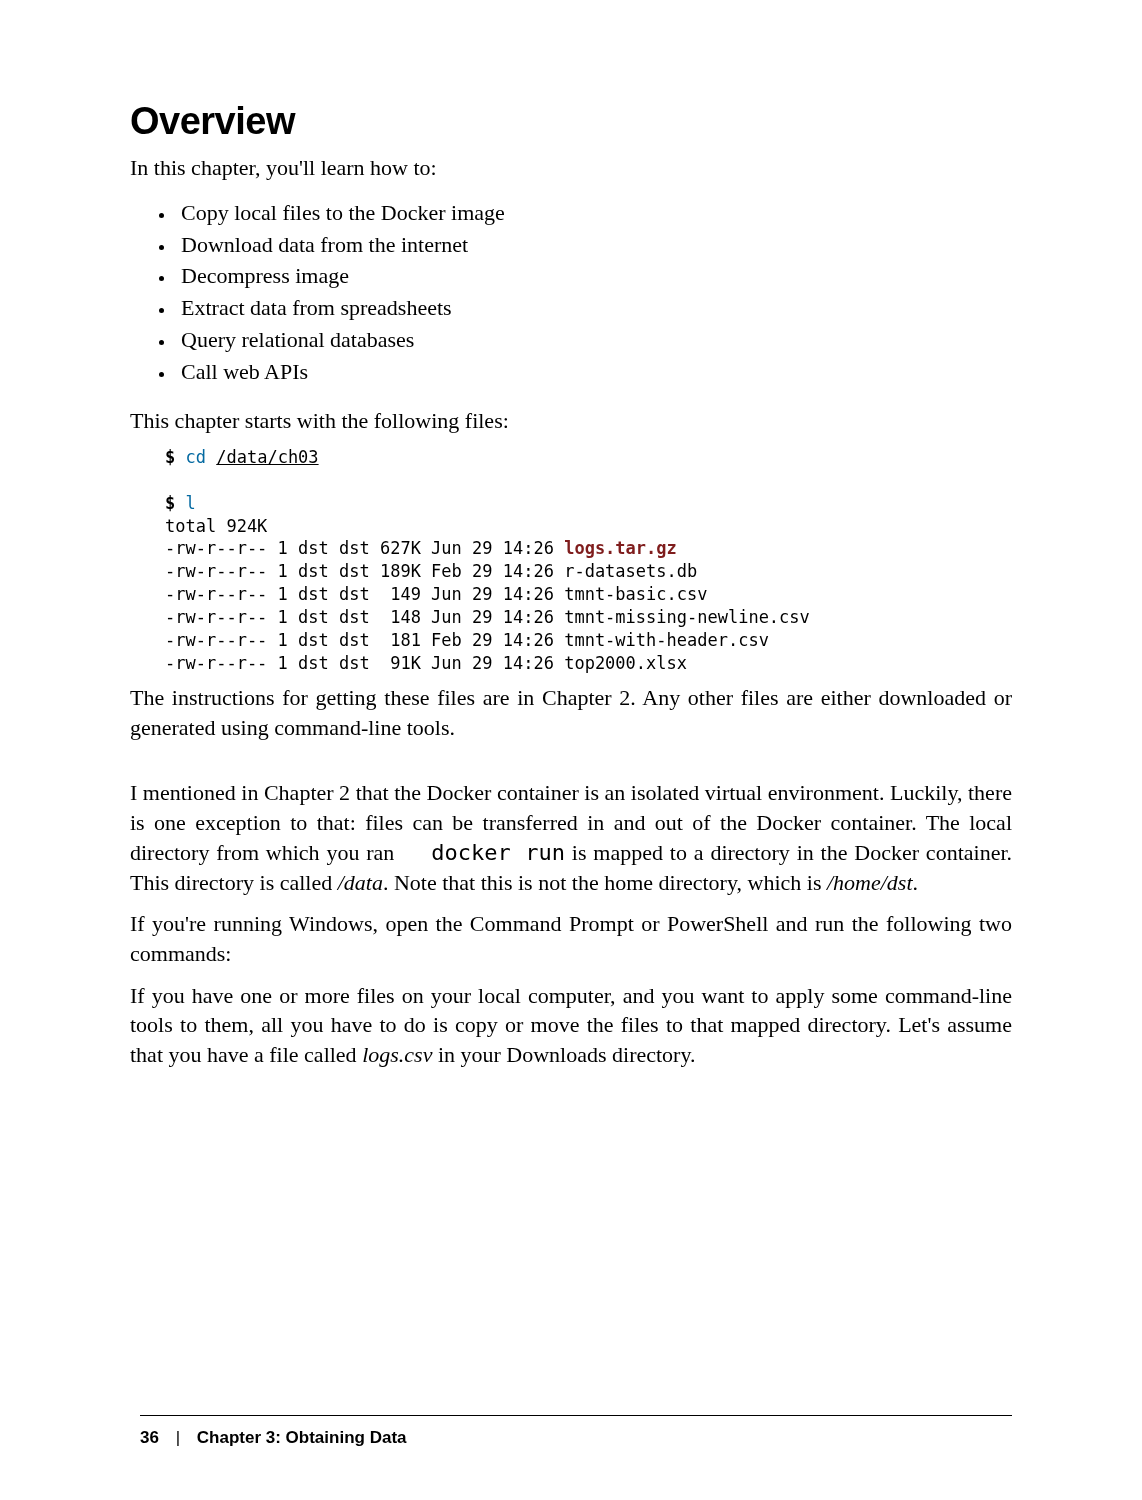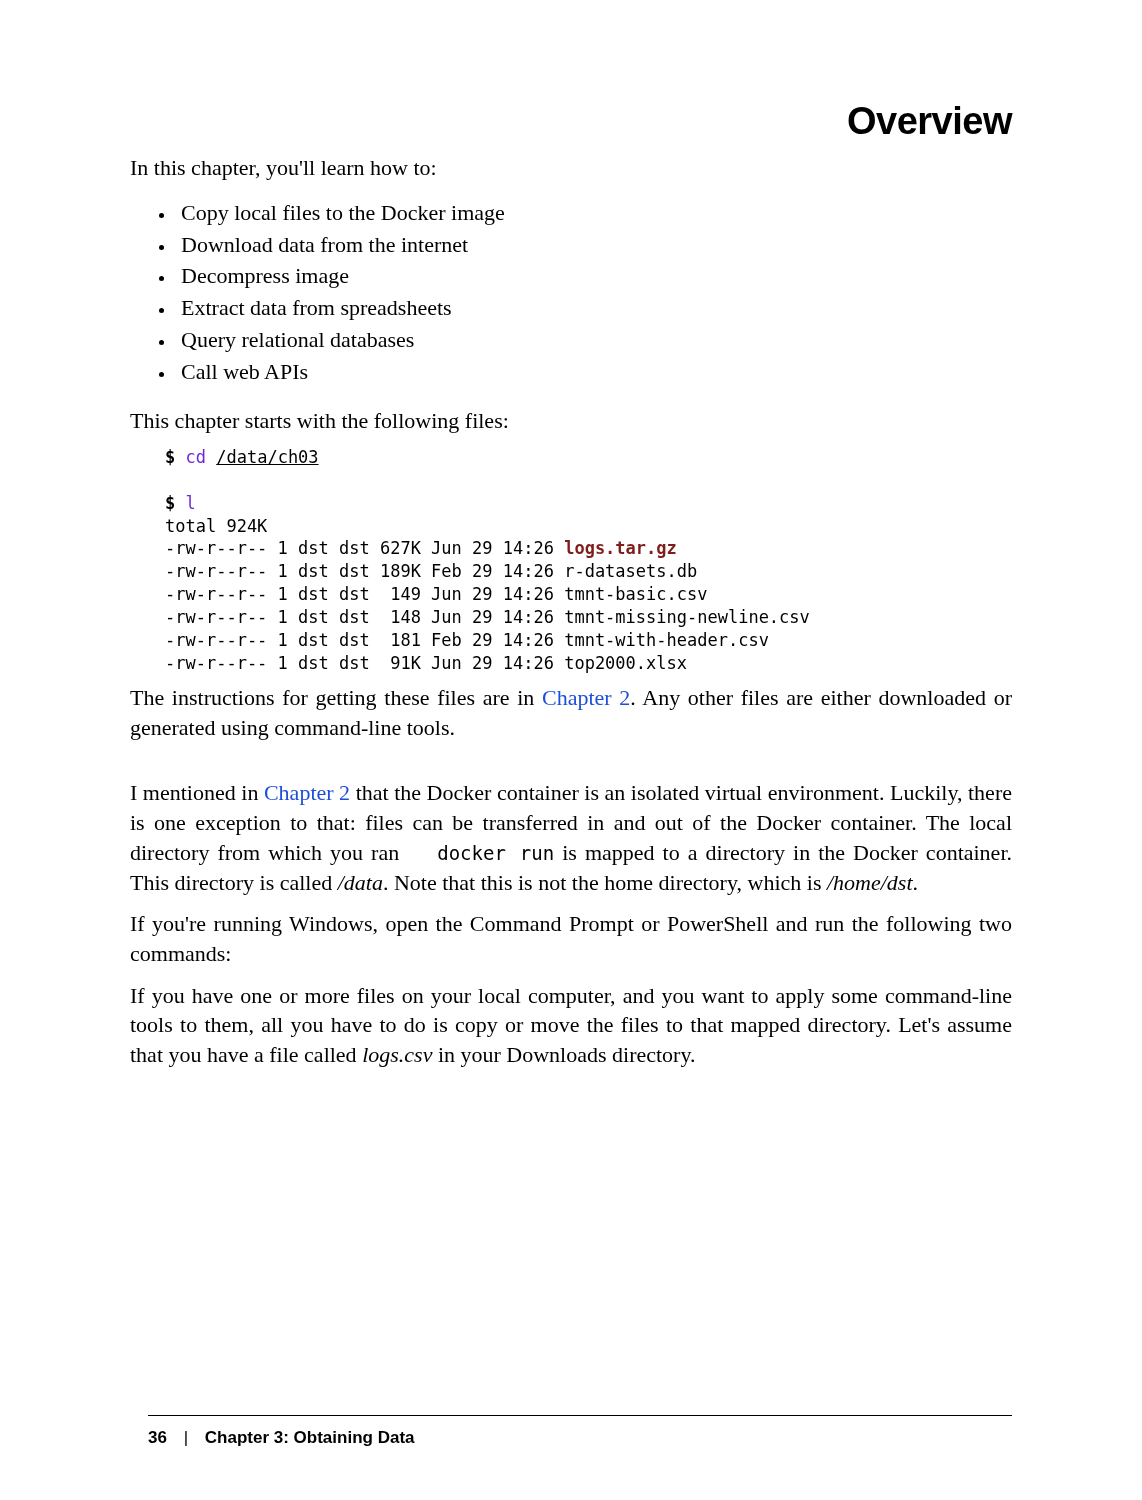--- a/index.html
+++ b/index.html
@@ -12,21 +12,20 @@
       color: #000;
       position: relative;
     }
     h1 {
       font-family: 'Myriad Pro Condensed', 'Arial Narrow', 'Helvetica Neue', sans-serif;
       font-weight: 700;
       font-stretch: condensed;
       font-size: 38px;
       margin-bottom: 10px;
       letter-spacing: -0.5px;
-      text-align: right;
     }
     .body-text {
       font-size: 22px;
       line-height: 1.35;
       margin-bottom: 6px;
     }
     .body-text.justify {
       text-align: justify;
     }
     .body-text + .body-text {
@@ -51,45 +50,45 @@
       font-family: 'Consolas', 'Menlo', 'DejaVu Sans Mono', monospace;
       font-size: 17px;
       line-height: 1.35;
       margin: 10px 0 8px 35px;
       white-space: pre;
     }
     .code-block .prompt {
       font-weight: 700;
     }
     .code-block .cmd {
-      color: #6d28d9;
+      color: #0369a1;
     }
     .code-block .hl {
       color: #7f1d1d;
       font-weight: 700;
     }
     .code-block .u { text-decoration: underline; }
     .link {
-      color: #1d4ed8;
+      color: #000000;
     }
     .mono {
       font-family: 'Consolas', 'Menlo', 'DejaVu Sans Mono', monospace;
-      font-size: 19px;
+      font-size: 22px;
       margin-left: 30px;
     }
     .italic {
       font-style: italic;
     }
     .section2 {
       margin-top: 36px;
     }
     .footer {
       position: absolute;
       bottom: 52px;
-      left: 148px;
+      left: 140px;
       right: 130px;
       border-top: 0.8px solid #000;
       padding-top: 12px;
       font-family: 'Myriad Pro Condensed', 'Arial Narrow', 'Helvetica Neue', sans-serif;
       font-stretch: condensed;
       font-size: 17px;
     }
     .footer .pn {
       font-weight: 700;
     }

